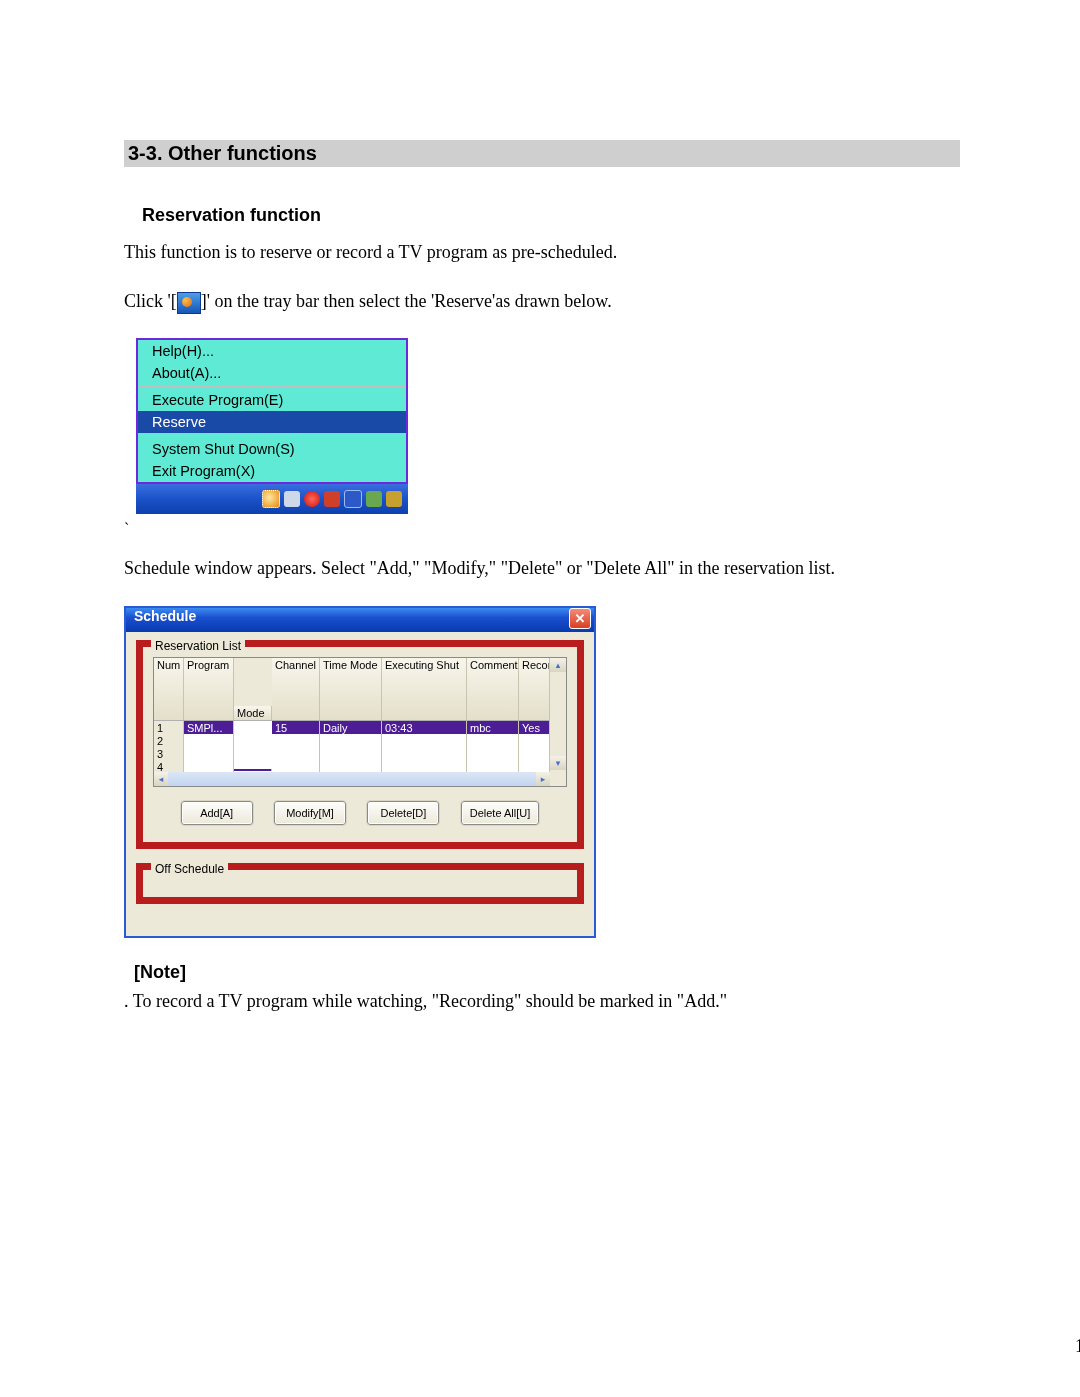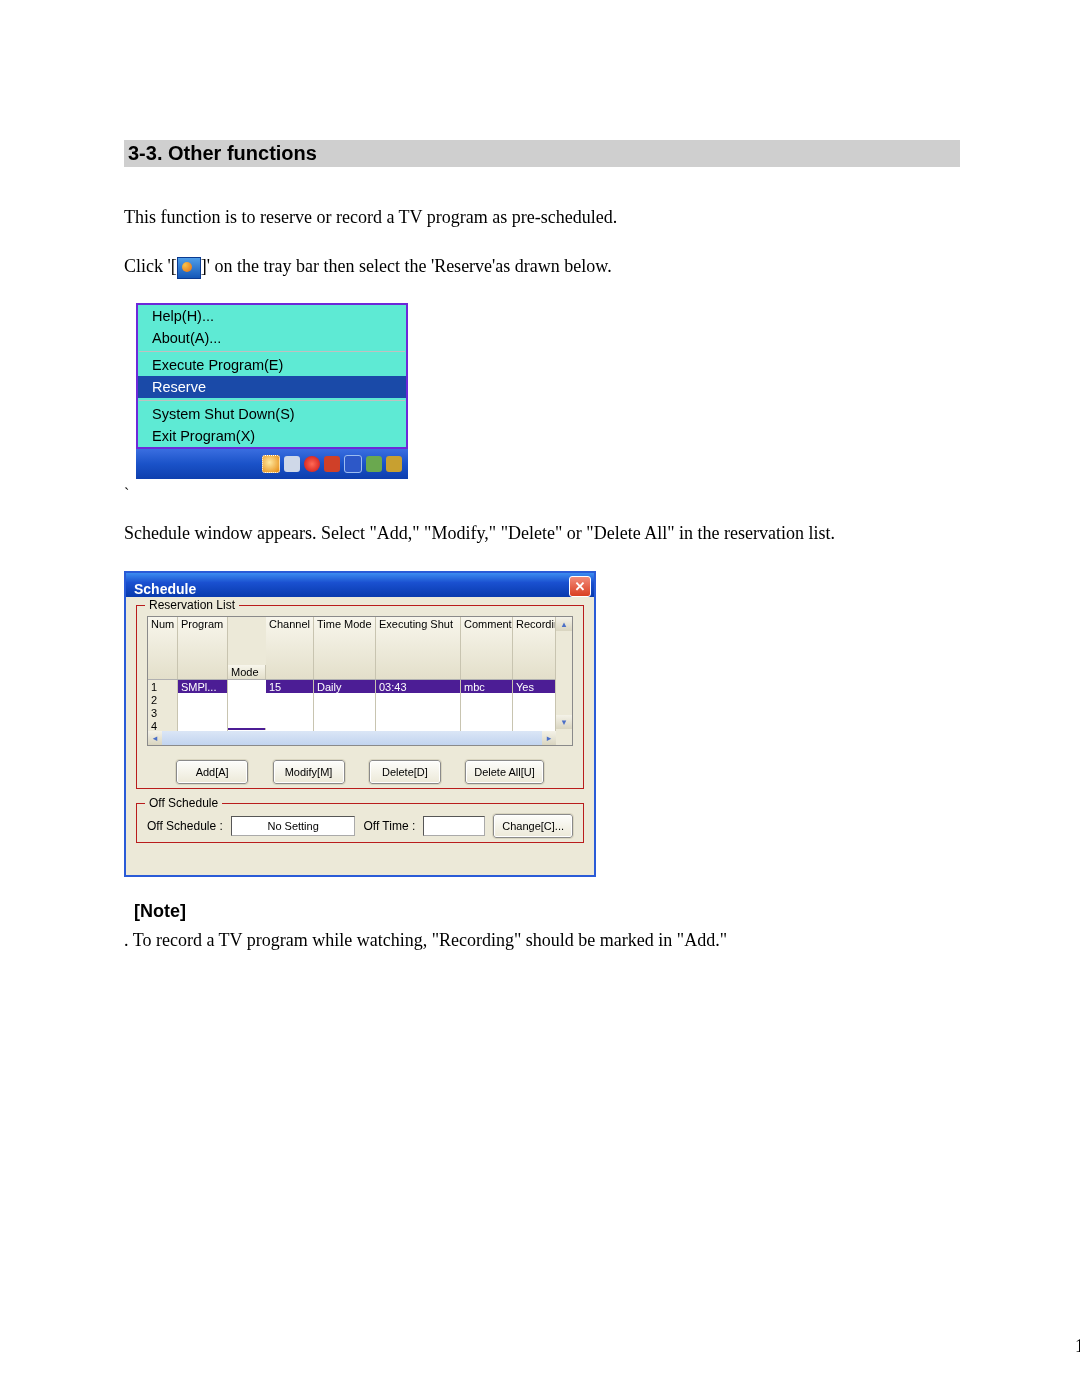--- a/index.html
+++ b/index.html
@@ -118,21 +118,21 @@
     border: 2px solid #2a5bd7;
     background: #ece9d8;
     font-family: Tahoma, Arial, sans-serif;
     font-size: 12px;
     margin: 0 0 8px 0;
   }
   .titlebar {
     height: 24px;
     background: linear-gradient(#3c8cf0, #1a50d0 40%, #083aad);
     display: flex;
-    align-items: flex-end;
+    align-items: flex-start;
     justify-content: space-between;
     padding: 0 3px 0 8px;
     color: #fff;
     font-weight: bold;
     font-size: 14px;
   }
   .close-btn {
     width: 20px;
     height: 19px;
     background: linear-gradient(#f28b7a, #d93e20);
@@ -143,22 +143,22 @@
     justify-content: center;
     color: #fff;
     font-weight: bold;
     font-size: 13px;
     line-height: 1;
   }
   .win-body {
     padding: 8px 10px 18px 10px;
   }
   .fieldset {
-    border: 1px solid #b91c1c;
-    padding: 10px 10px 4px 10px;
+    border: 7px solid #b91c1c;
+    padding: 10px 10px 17px 10px;
     margin-bottom: 14px;
     position: relative;
   }
   .fieldset-legend {
     position: absolute;
     top: -8px;
     left: 8px;
     background: #ece9d8;
     padding: 0 4px;
     font-size: 12px;
@@ -292,20 +292,21 @@
   }
   .off-input.small { width: 60px; flex: none; }
 </style>
 </head>
 <body>
 
 <div class="page">
 
   <h2 class="section-heading">3-3. Other functions</h2>
 
+  <p class="sub-heading">Reservation function</p>
 
   <p class="body-text">This function is to reserve or record a TV program as pre-scheduled.</p>
 
   <p class="body-text">
     <span>Click '[</span><span class="tray-icon-inline"></span><span>]' on the tray bar then select the 'Reserve'as drawn below.</span>
   </p>
 
   
   <div class="context-menu-wrap">
     <div class="ctx-menu">
@@ -463,27 +464,20 @@
         <div class="btn-row">
           <button class="xp-btn">Add[A]</button>
           <button class="xp-btn">Modify[M]</button>
           <button class="xp-btn">Delete[D]</button>
           <button class="xp-btn">Delete All[U]</button>
         </div>
       </div>
 
       <div class="fieldset">
         <div class="fieldset-legend">Off Schedule</div>
-        <div class="off-row">
-          <span>Off Schedule :</span>
-          <span class="off-input">No Setting</span>
-          <span>Off Time :</span>
-          <span class="off-input small"></span>
-          <button class="xp-btn" style="min-width:64px">Change[C]...</button>
-        </div>
       </div>
 
     </div>
   </div>
 
   <p class="note-label">[Note]</p>
   <p class="body-text" style="margin-top:0">. To record a TV program while watching, "Recording" should be marked in "Add."</p>
 
   <div class="page-number">17</div>
 </div>

